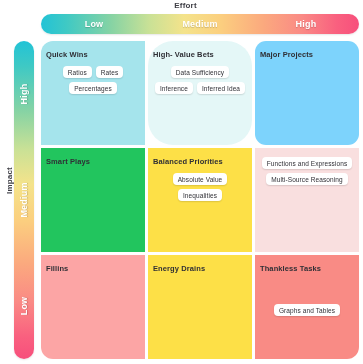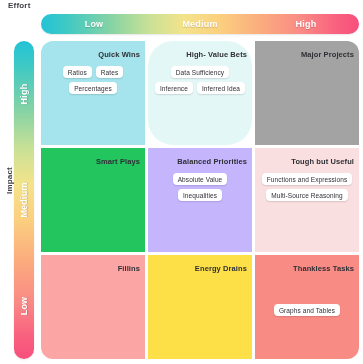--- a/index.html
+++ b/index.html
@@ -20,21 +20,21 @@
     height: 364px;
     box-sizing: border-box;
   }
 
   
   .effort-title {
     position: absolute;
     left: 8px;
     right: 0;
     top: 1px;
-    text-align: left;
+    text-align: center;
     font-size: 8px;
     font-weight: bold;
     color: #3f3f46;
     letter-spacing: 0.2px;
   }
 
   .effort-bar {
     position: absolute;
     left: 41px;
     top: 14px;
@@ -131,21 +131,21 @@
     grid-template-rows: 1fr 1fr 1fr;
     gap: 3px;
   }
 
   .cell {
     position: relative;
     box-sizing: border-box;
     padding: 9px 5px 5px 5px;
     display: flex;
     flex-direction: column;
-    align-items: flex-end;
+    align-items: flex-start;
   }
   
   .cell.r0.c0 { border-top-left-radius: 12px; }
   .cell.r0.c2 { border-top-right-radius: 12px; }
   .cell.r2.c0 { border-bottom-left-radius: 12px; }
   .cell.r2.c2 { border-bottom-right-radius: 12px; gap: 24px; }
 
   .cell-title {
     font-size: 7.5px;
     font-weight: bold;
@@ -210,35 +210,34 @@
         </div>
       </div>
       <div class="cell r0 c1" style="background: rgb(228, 247, 247); border-radius: 25px;">
         <div class="cell-title">High- Value Bets</div>
         <div class="chips">
           <div class="chip">Data Sufficiency</div>
           <div class="chip">Inference</div>
           <div class="chip">Inferred Idea</div>
         </div>
       </div>
-      <div class="cell r0 c2" style="background: #a3a3a3;">
+      <div class="cell r0 c2" style="background: #7dd3fc; border-radius: 11px;">
         <div class="cell-title">Major Projects</div>
       </div>
       <div class="cell r1 c0" style="background: #22c55e;">
         <div class="cell-title">Smart Plays</div>
       </div>
-      <div class="cell r1 c1" style="background: #c4b5fd;">
+      <div class="cell r1 c1" style="background: #fde047;">
         <div class="cell-title">Balanced Priorities</div>
         <div class="chips">
           <div class="chip">Absolute Value</div>
           <div class="chip">Inequalities</div>
         </div>
       </div>
       <div class="cell r1 c2" style="background: rgb(249, 223, 223);">
-        <div class="cell-title">Tough but Useful</div>
         <div class="chips">
           <div class="chip">Functions and Expressions</div>
           <div class="chip">Multi-Source Reasoning</div>
         </div>
       </div>
       <div class="cell r2 c0" style="background: #fca5a5;">
         <div class="cell-title">Fillins</div>
       </div>
       <div class="cell r2 c1" style="background: #fde047;">
         <div class="cell-title">Energy Drains</div>

